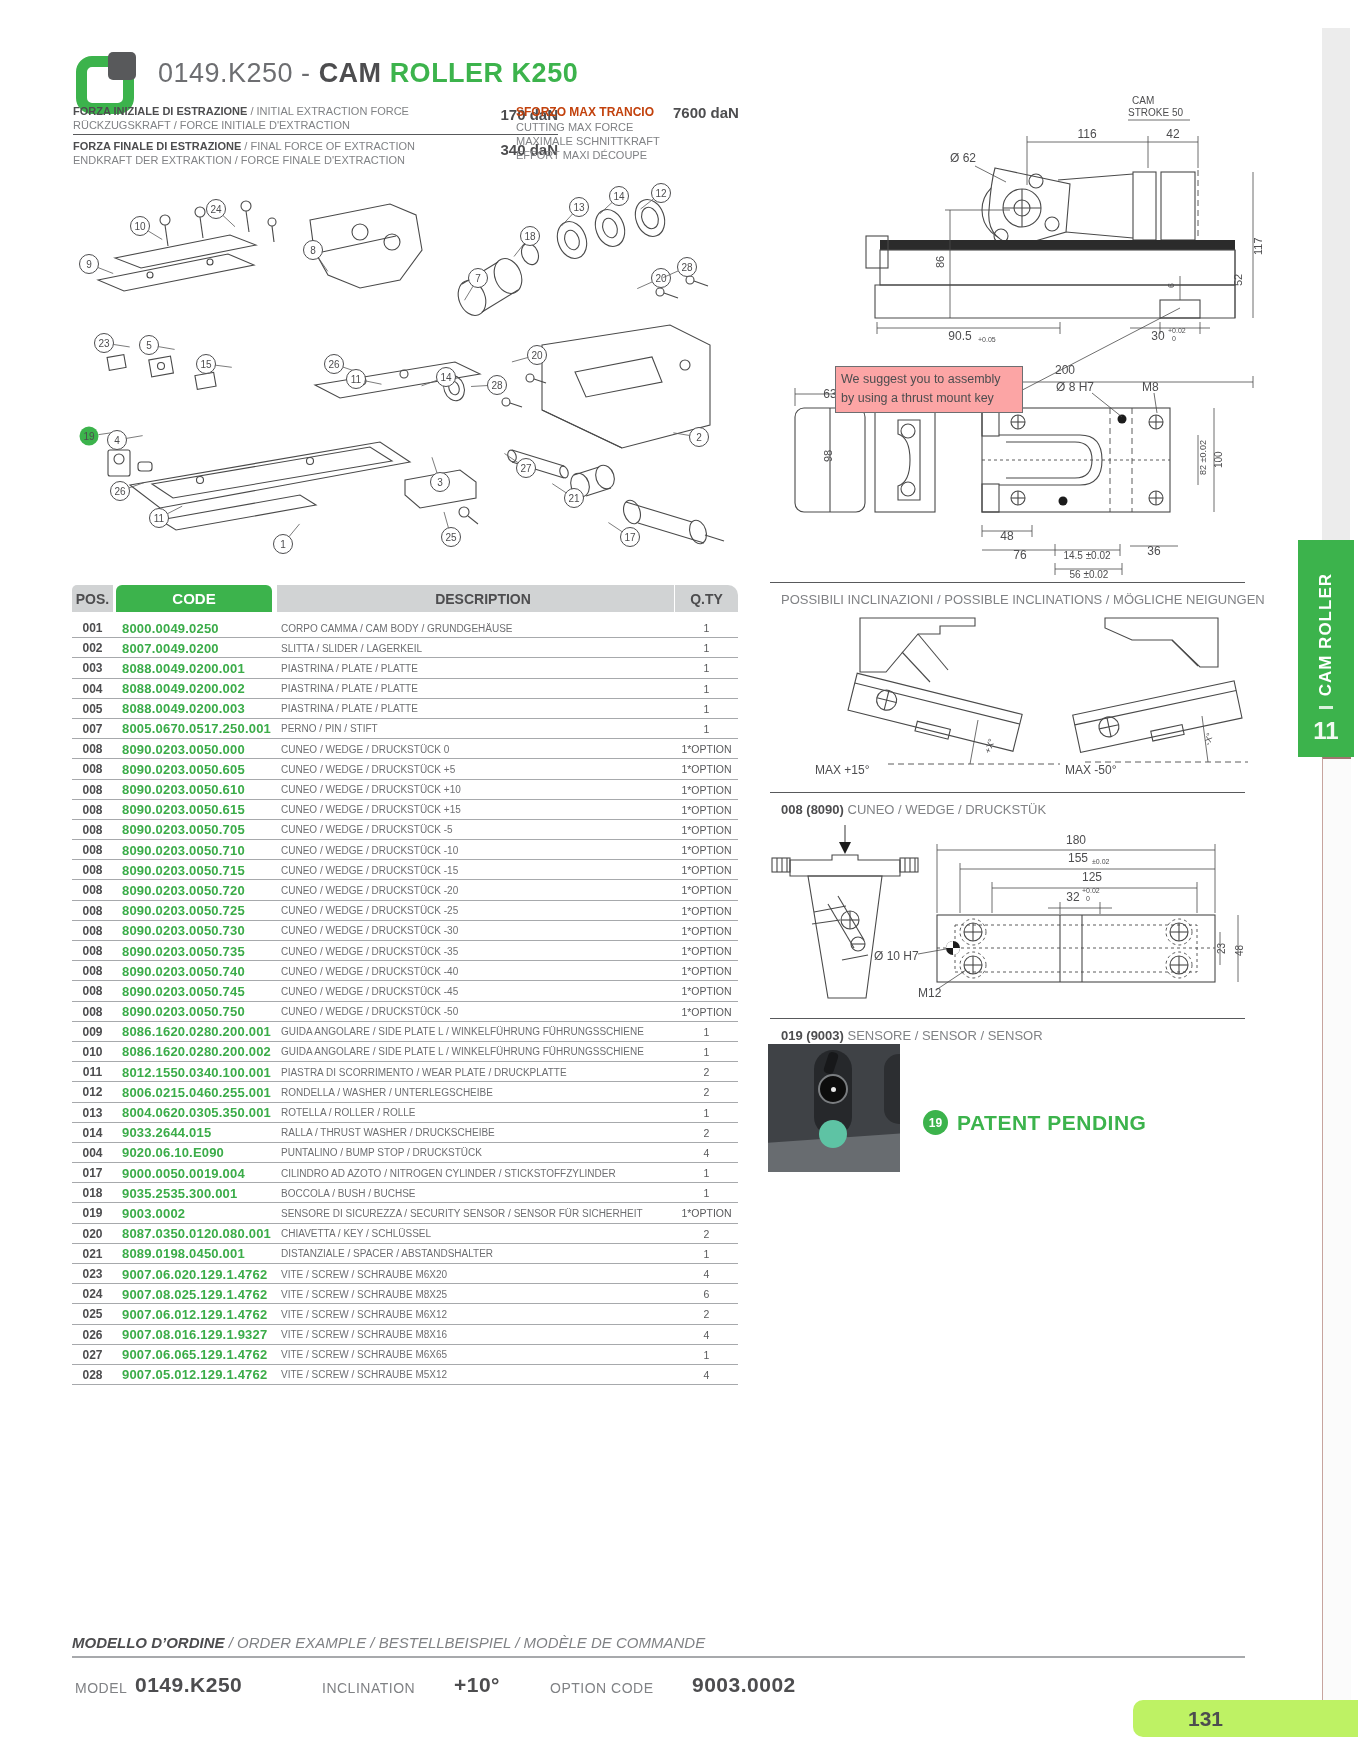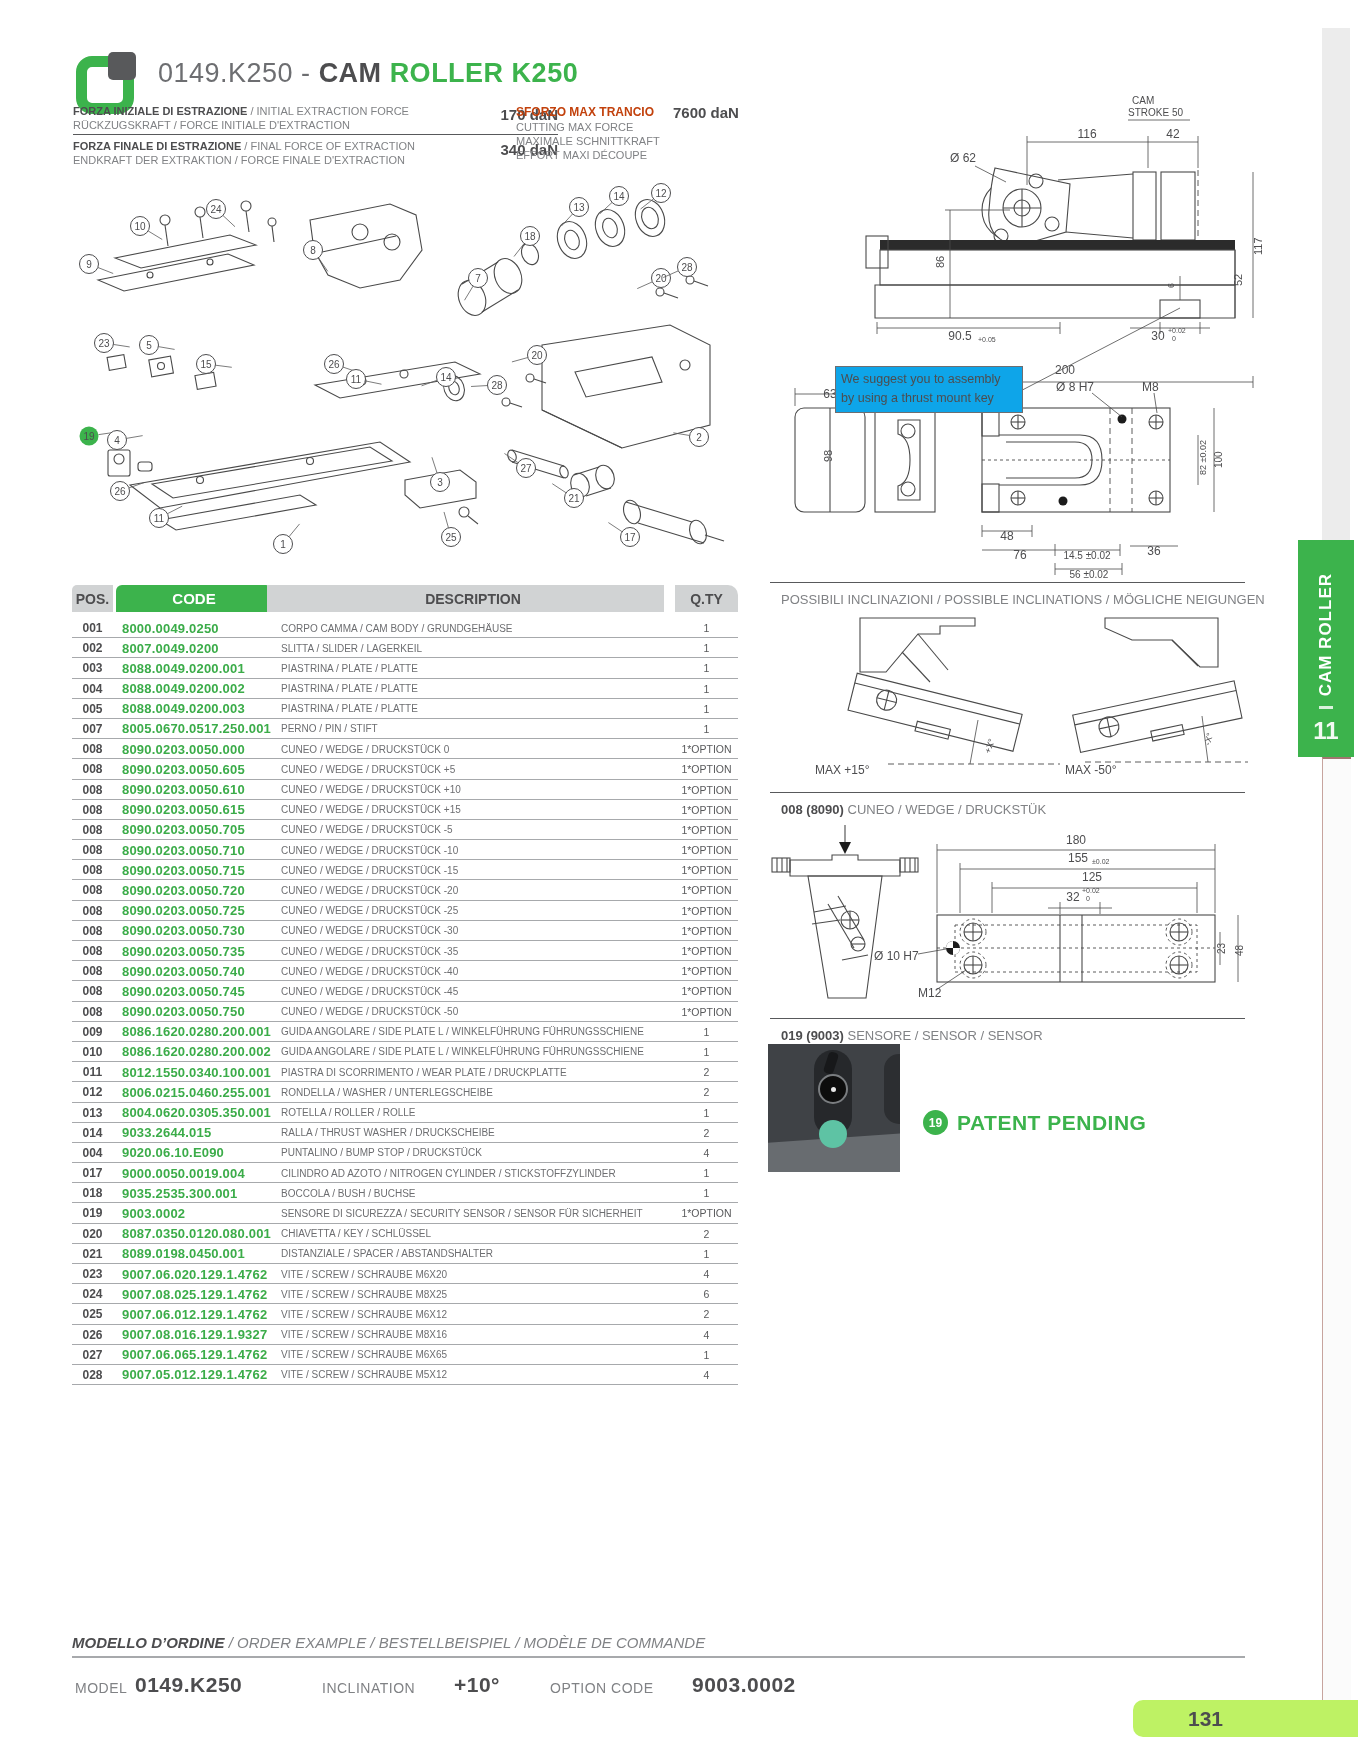--- a/index.html
+++ b/index.html
@@ -31,21 +31,21 @@
   #svg-exploded{left:60px;top:180px;}
   #svg-dims{left:770px;top:90px;}
   #svg-incl{left:770px;top:612px;}
   #svg-wedge{left:770px;top:820px;}
   .lineart{stroke:#4a4a4a;stroke-width:1.1;fill:#fff;}
   .lineartn{stroke:#4a4a4a;stroke-width:1.1;fill:none;}
   .dimline{stroke:#4a4a4a;stroke-width:.8;fill:none;}
   .dash{stroke:#4a4a4a;stroke-width:.9;fill:none;stroke-dasharray:6 4;}
   .dashf{stroke:#4a4a4a;stroke-width:.9;fill:none;stroke-dasharray:3 3;}
   .note-box{position:absolute;left:835px;top:366px;width:176px;padding:3px 5px;border:1px solid #6d6e71;
-            font-size:12.5px;color:#4d4d4f;line-height:1.55;background:#0ea5e9;}
+            font-size:12.5px;color:#4d4d4f;line-height:1.55;background:#fca5a5;}
   .hdiv{position:absolute;left:770px;width:475px;height:0;border-top:1.5px solid #58595b;}
   .sec-head{position:absolute;left:781px;font-size:13px;color:#808285;white-space:nowrap;}
   .sec-head b{color:#4d4d4f;}
   
   .photo{position:absolute;left:768px;top:1044px;width:132px;height:128px;background:#3f4246;overflow:hidden;}
   .photo .band{position:absolute;left:-10px;bottom:-18px;width:160px;height:52px;background:#686c70;transform:rotate(-4deg);}
   .photo .slot{position:absolute;left:46px;top:6px;width:38px;height:86px;background:#26282b;border-radius:19px;}
   .photo .slot2{position:absolute;right:-14px;top:10px;width:30px;height:70px;background:#2c2e31;border-radius:15px;}
   .photo .sensor{position:absolute;left:50px;top:30px;width:30px;height:30px;background:#0d0d0d;border-radius:50%;border:2px solid #7a7d80;box-sizing:border-box;}
   .photo .dot{position:absolute;left:63px;top:43px;width:5px;height:5px;background:#e8e8e8;border-radius:50%;}
@@ -55,21 +55,21 @@
   .patent .badge{width:25px;height:25px;border-radius:50%;background:#3cb34c;color:#fff;font-size:12px;font-weight:bold;
                  display:flex;align-items:center;justify-content:center;}
   .patent .txt{margin-left:9px;font-size:21px;font-weight:bold;color:#3cb34c;letter-spacing:.5px;}
   
   .ptable{position:absolute;left:72px;top:585px;width:584px;}
   .thead{position:relative;height:27px;}
   .thc{position:absolute;top:0;height:27px;background:#d1d3d4;color:#4d4d4f;font-weight:bold;font-size:14px;
        display:flex;align-items:center;justify-content:center;box-sizing:border-box;}
   .th-pos{left:0;width:41px;border-radius:5px 0 0 0;}
   .th-code{left:44px;width:156px;background:#3cb34c;color:#fff;font-size:15px;border-radius:6px 6px 0 0;}
-  .th-desc{left:195px;width:397px;padding-left:15px;}
+  .th-desc{left:205px;width:397px;padding-left:15px;}
   .th-qty{left:603px;width:63px;border-radius:0 10px 0 0;}
   .tbody{position:absolute;left:0;top:33px;width:666px;}
   .prow{position:relative;height:20.2px;border-bottom:1px solid #a7a9ac;box-sizing:border-box;}
   .prow .c-pos{position:absolute;left:0;width:41px;text-align:center;top:3px;font-size:12px;font-weight:bold;color:#4d4d4f;}
   .prow .c-code{position:absolute;left:50px;top:2.5px;font-size:13px;font-weight:bold;color:#3bac49;letter-spacing:.2px;white-space:nowrap;}
   .prow .c-desc{position:absolute;left:209px;top:4.5px;font-size:10px;color:#6d6e71;white-space:nowrap;}
   .prow .c-qty{position:absolute;left:603px;width:63px;top:4px;text-align:center;font-size:10.5px;color:#58595b;white-space:nowrap;}
   
   .side-strip{position:absolute;left:1322px;top:28px;width:28px;background:#ececec;}
   #strip-top{height:512px;}

